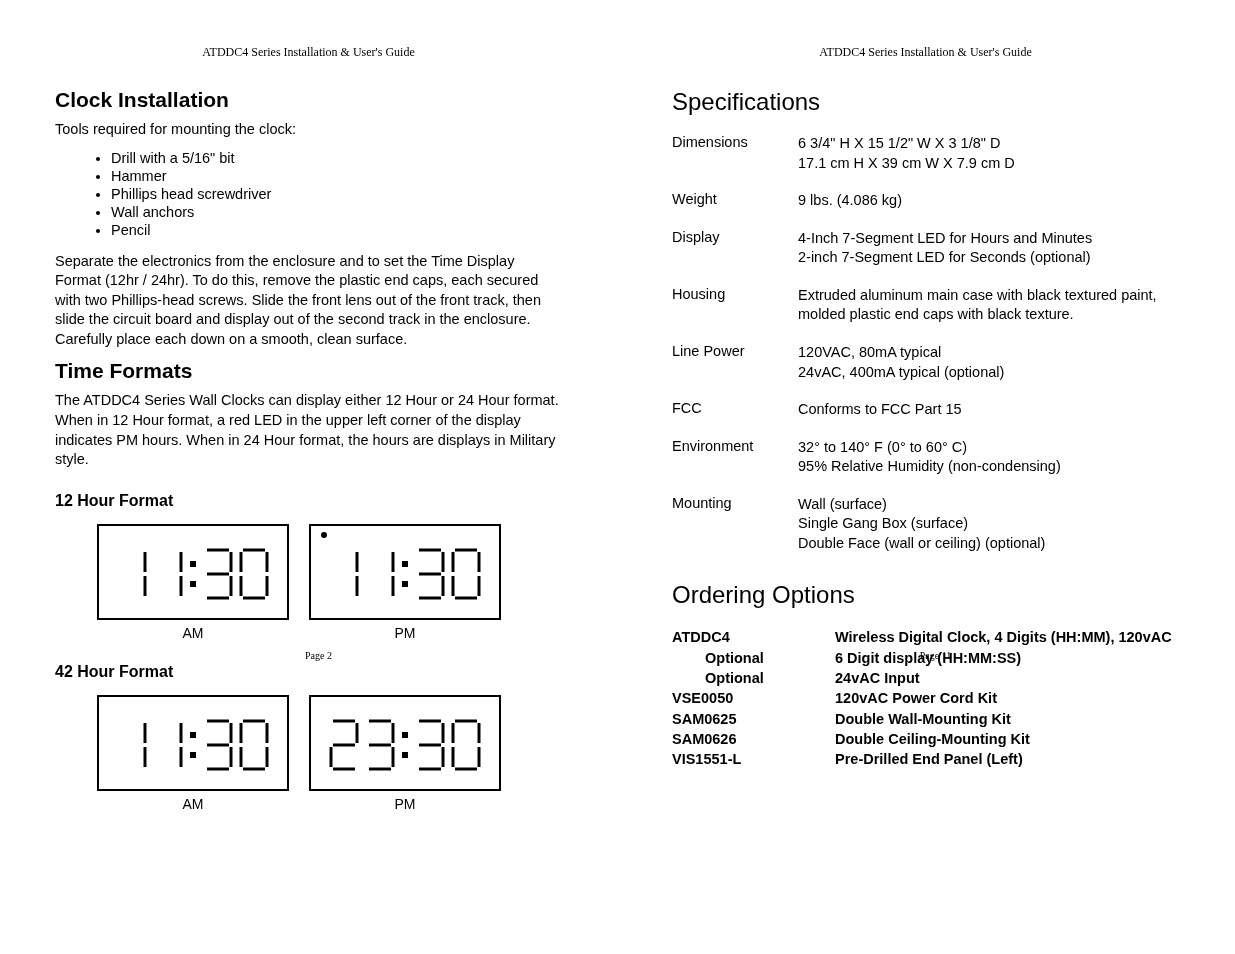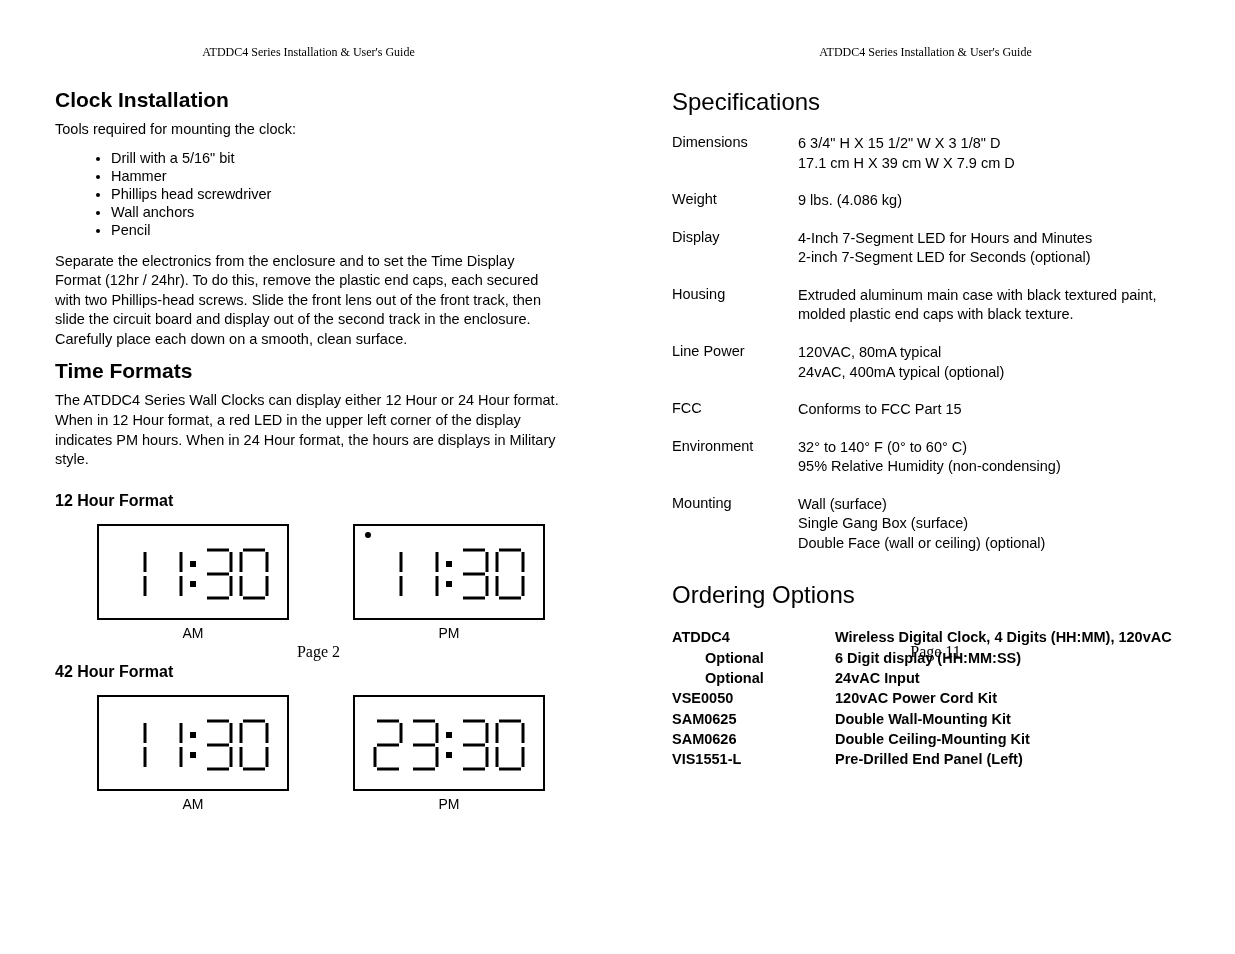--- a/index.html
+++ b/index.html
@@ -35,32 +35,32 @@
   .h2 { font-size: 16px; font-weight: 700; margin: 22px 0 12px 0; }
   p { margin: 0 0 10px 0; line-height: 1.35; }
   ul { margin: 6px 0 14px 0; padding-left: 56px; }
   li { margin: 2px 0; }
   .page-num {
     position: absolute;
     bottom: 55px;
     left: 0; right: 0;
     text-align: center;
     font-family: "Times New Roman", serif;
-    font-size: 16px;
+    font-size: 10px;
     padding-left: 20px;
   }
   .spec-row { display: flex; margin-bottom: 18px; }
   .spec-label { width: 126px; flex: none; }
   .spec-value { flex: 1; line-height: 1.35; }
   .ord-row { display: flex; margin-bottom: 0; line-height: 1.4; font-weight: bold; }
   .ord-label { width: 163px; flex: none; }
   .ord-label.indent { padding-left: 33px; box-sizing: border-box; }
   .ord-value { flex: 1; }
   
-  .clock-row { display: flex; gap: 64px; margin: 14px 0 0 42px; }
+  .clock-row { display: flex; gap: 20px; margin: 14px 0 0 42px; }
   .clock-block { text-align: center; }
   .clock-frame {
     border: 2px solid #000;
     width: 192px;
     height: 96px;
     position: relative;
     display: flex;
     align-items: center;
     justify-content: center;
     gap: 4px;

